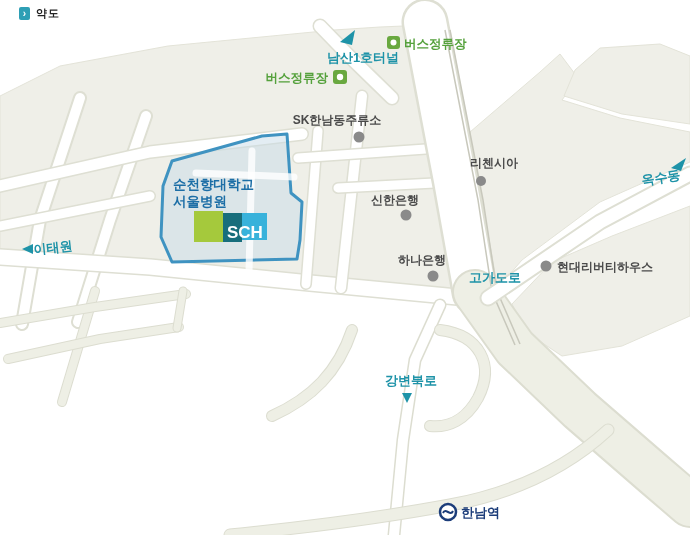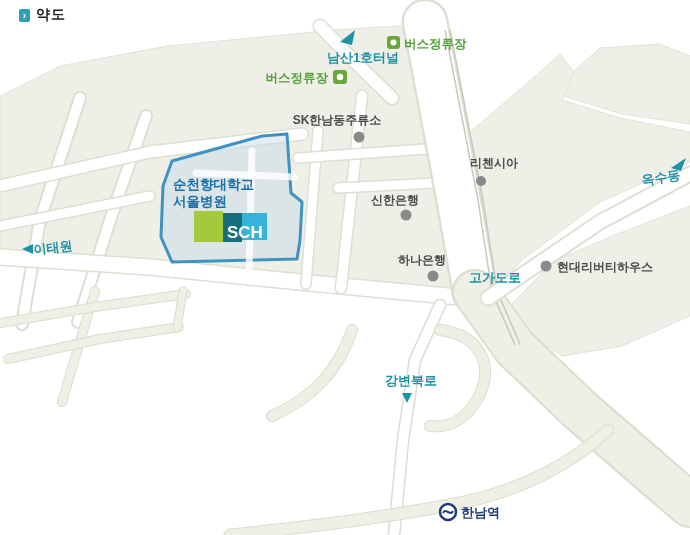--- a/index.html
+++ b/index.html
@@ -1,21 +1,21 @@
 <!DOCTYPE html>
 <html><head>
 <meta charset="utf-8">
 <style>
   html,body{margin:0;padding:0;background:#fff;}
   #stage{position:relative;width:690px;height:535px;background:#ffffff;overflow:hidden;
          font-family:"Liberation Sans",sans-serif;}
   #title-bar{position:absolute;left:19px;top:6px;display:flex;align-items:center;gap:6px;z-index:5;}
   #title-icon{width:11px;height:13px;background:#2E9FB5;border-radius:2px;color:#fff;
               font-size:10px;line-height:13px;text-align:center;font-weight:bold;}
-  #title-text{font-size:14px;font-weight:bold;color:#222;letter-spacing:1px;}
+  #title-text{font-size:11px;font-weight:bold;color:#222;letter-spacing:1px;}
   svg{position:absolute;left:0;top:0;}
   .land{fill:#EFEFE8;stroke:#E3E3D8;stroke-width:1;}
   .rd-case{fill:none;stroke:#DEDFD3;stroke-linecap:round;stroke-linejoin:round;}
   .rd-white{fill:none;stroke:#FFFFFF;stroke-linecap:round;stroke-linejoin:round;}
   .rd-beige{fill:none;stroke:#EEEFE5;stroke-linecap:round;stroke-linejoin:round;}
   .rd-case2{fill:none;stroke:#DCDDD0;stroke-linecap:round;stroke-linejoin:round;}
   .twin{fill:none;stroke:#C8C8BC;stroke-width:1.5;}
   .lbl-teal{fill:#1E93A8;font:bold 13px "Liberation Sans",sans-serif;}
   .lbl-green{fill:#55A13C;font:bold 12.5px "Liberation Sans",sans-serif;}
   .lbl-poi{fill:#4A4A4A;font:bold 12px "Liberation Sans",sans-serif;}

